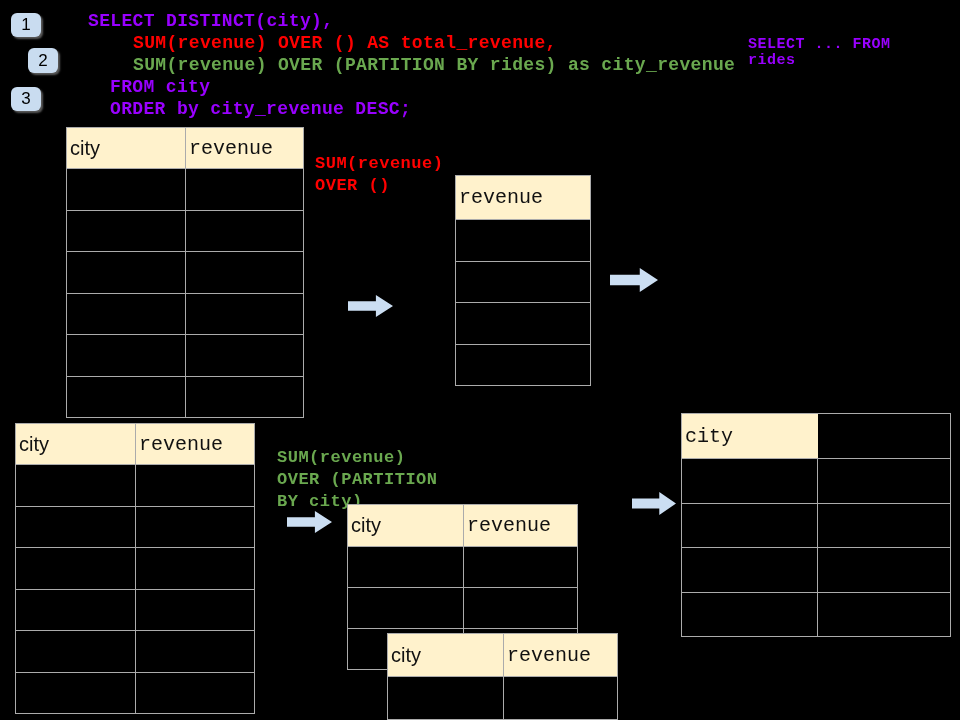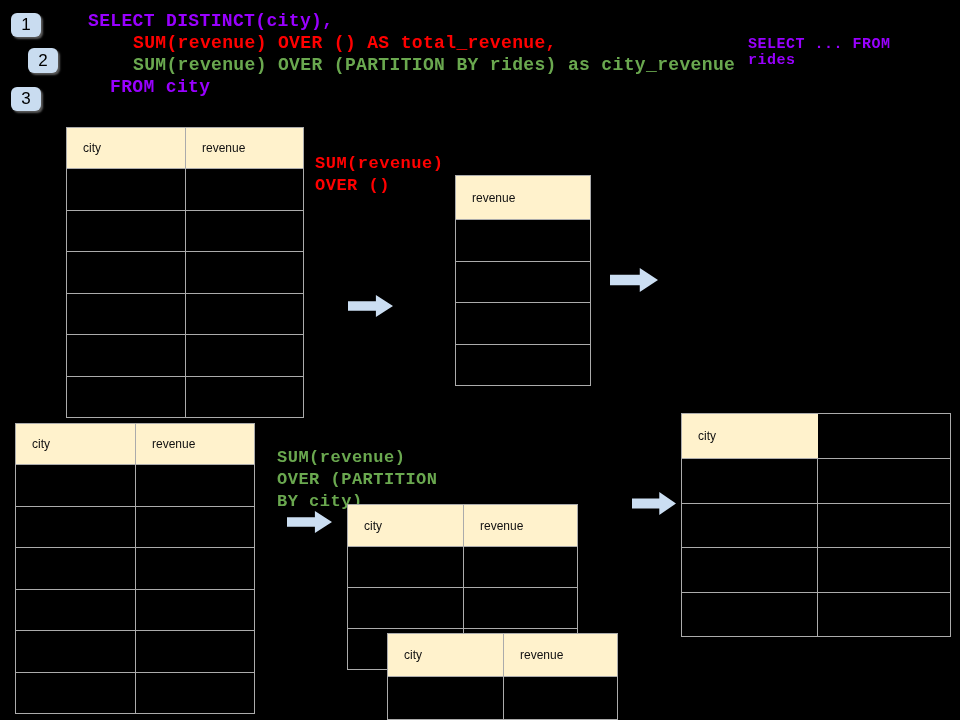--- a/index.html
+++ b/index.html
@@ -47,25 +47,25 @@
   
   .tbl{
     position:absolute;box-sizing:border-box;
     border:1px solid var(--border,#ABABAB);
     background:#000;
   }
   .thead,.trow{display:grid;box-sizing:border-box;}
   .th{
     background:var(--header_fill,#FFF2CC);
     display:flex;align-items:center;
-    padding-left:16px;box-sizing:border-box;
-    font-size:12px;color:#111;
+    padding-left:3px;box-sizing:border-box;
+    font-size:20px;color:#111;
     border-right:1px solid var(--border,#ABABAB);
   }
-  .th:last-child{border-right:none;}
+  .th:last-child{border-right:none;font-family:Liberation Mono, monospace;}
   .td{
     background:#000;box-sizing:border-box;
     border-right:1px solid var(--border,#ABABAB);
     border-top:1px solid var(--border,#ABABAB);
   }
   .td:last-child{border-right:none;}
 
   #t-rides-top{left:66px;top:127px;width:238px;}
   #t-rides-top .thead,#t-rides-top .trow{grid-template-columns:119px 1fr;}
   #t-rides-top .thead{height:40px;}
@@ -114,20 +114,21 @@
 <div class="canvas">
 
   <div class="badge" id="badge-1">1</div>
   <div class="badge" id="badge-2">2</div>
   <div class="badge" id="badge-3">3</div>
 
   <pre class="code c-red" id="sql-2">SUM(revenue) OVER () AS total_revenue,</pre>
   <pre class="code c-purple" id="sql-1">SELECT DISTINCT(city),</pre>
   <pre class="code c-green" id="sql-3">SUM(revenue) OVER (PARTITION BY rides) as city_revenue</pre>
   <pre class="code c-purple" id="sql-4">FROM city</pre>
+  <pre class="code c-purple" id="sql-5">ORDER by city_revenue DESC;</pre>
 
   <pre class="code c-purple" id="corner-note">SELECT ... FROM
 rides</pre>
 
   <pre class="code c-red ann" id="ann-total">SUM(revenue)
 OVER ()</pre>
   <pre class="code c-green ann" id="ann-partition">SUM(revenue)
 OVER (PARTITION
 BY city)</pre>
 

